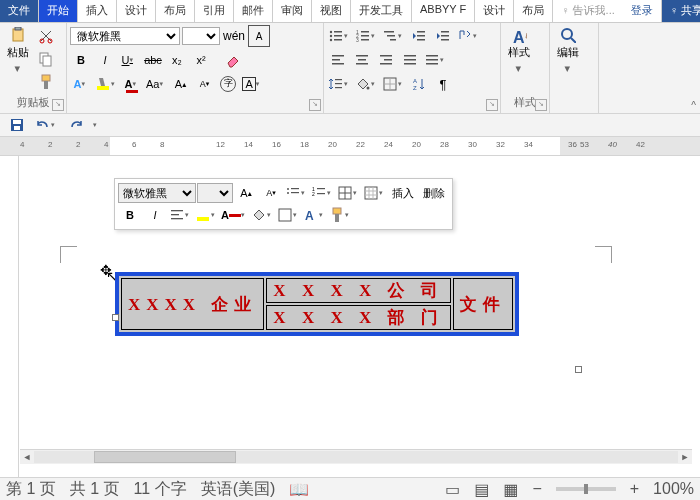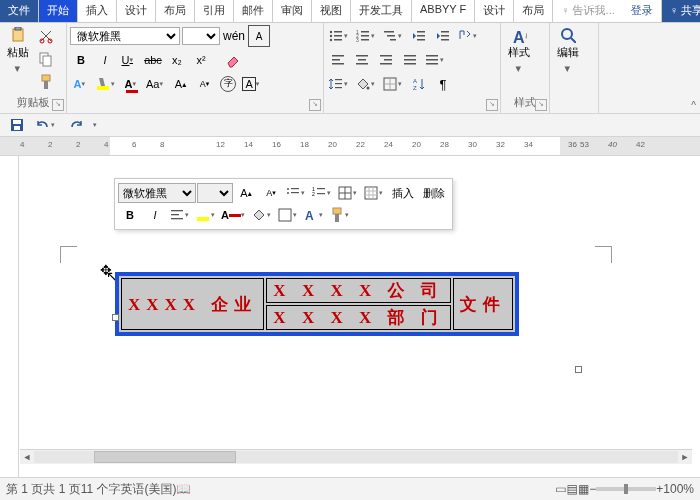--- a/index.html
+++ b/index.html
@@ -44,21 +44,21 @@
 .handle{position:absolute;width:5px;height:5px;border:1px solid #777;background:#fff}
 
 .mini{position:absolute;left:94px;top:22px;background:#fff;border:1px solid #c7c7c7;padding:3px;box-shadow:2px 2px 4px rgba(0,0,0,.15)}
 .mini .row{gap:1px}
 .mini .btn{height:22px;min-width:22px}
 .mini select{height:20px;font-size:11px}
 .mini .lbl{font-size:11px;padding:0 4px}
 
 .movecur{position:absolute;left:80px;top:106px;font-size:14px;color:#000;pointer-events:none}
 
-.status{position:absolute;left:0;right:0;bottom:0;height:22px;background:#f3f3f3;border-top:1px solid #d4d4d4;display:flex;align-items:center;font-size:12px;color:#555;padding:0 6px;gap:0}
+.status{position:absolute;left:0;right:0;bottom:0;height:22px;background:#f3f3f3;border-top:1px solid #d4d4d4;display:flex;align-items:center;font-size:16px;color:#555;padding:0 6px;gap:14px}
 .status .spacer{flex:1}
 .hscroll{position:absolute;left:20px;right:8px;bottom:22px;height:14px;background:#f0f0f0;border-top:1px solid #d4d4d4;display:flex;align-items:center}
 .hscroll .track{flex:1;height:12px;background:#e6e6e6;position:relative}
 .hscroll .thumb{position:absolute;left:60px;width:140px;top:0;bottom:0;background:#cfcfcf;border:1px solid #bbb}
 .hscroll .arr{width:14px;text-align:center;font-size:9px;color:#666}
 .bold{font-weight:bold}
 .ital{font-style:italic}
 .ul{text-decoration:underline}
 .strike{text-decoration:line-through}
 </style>

